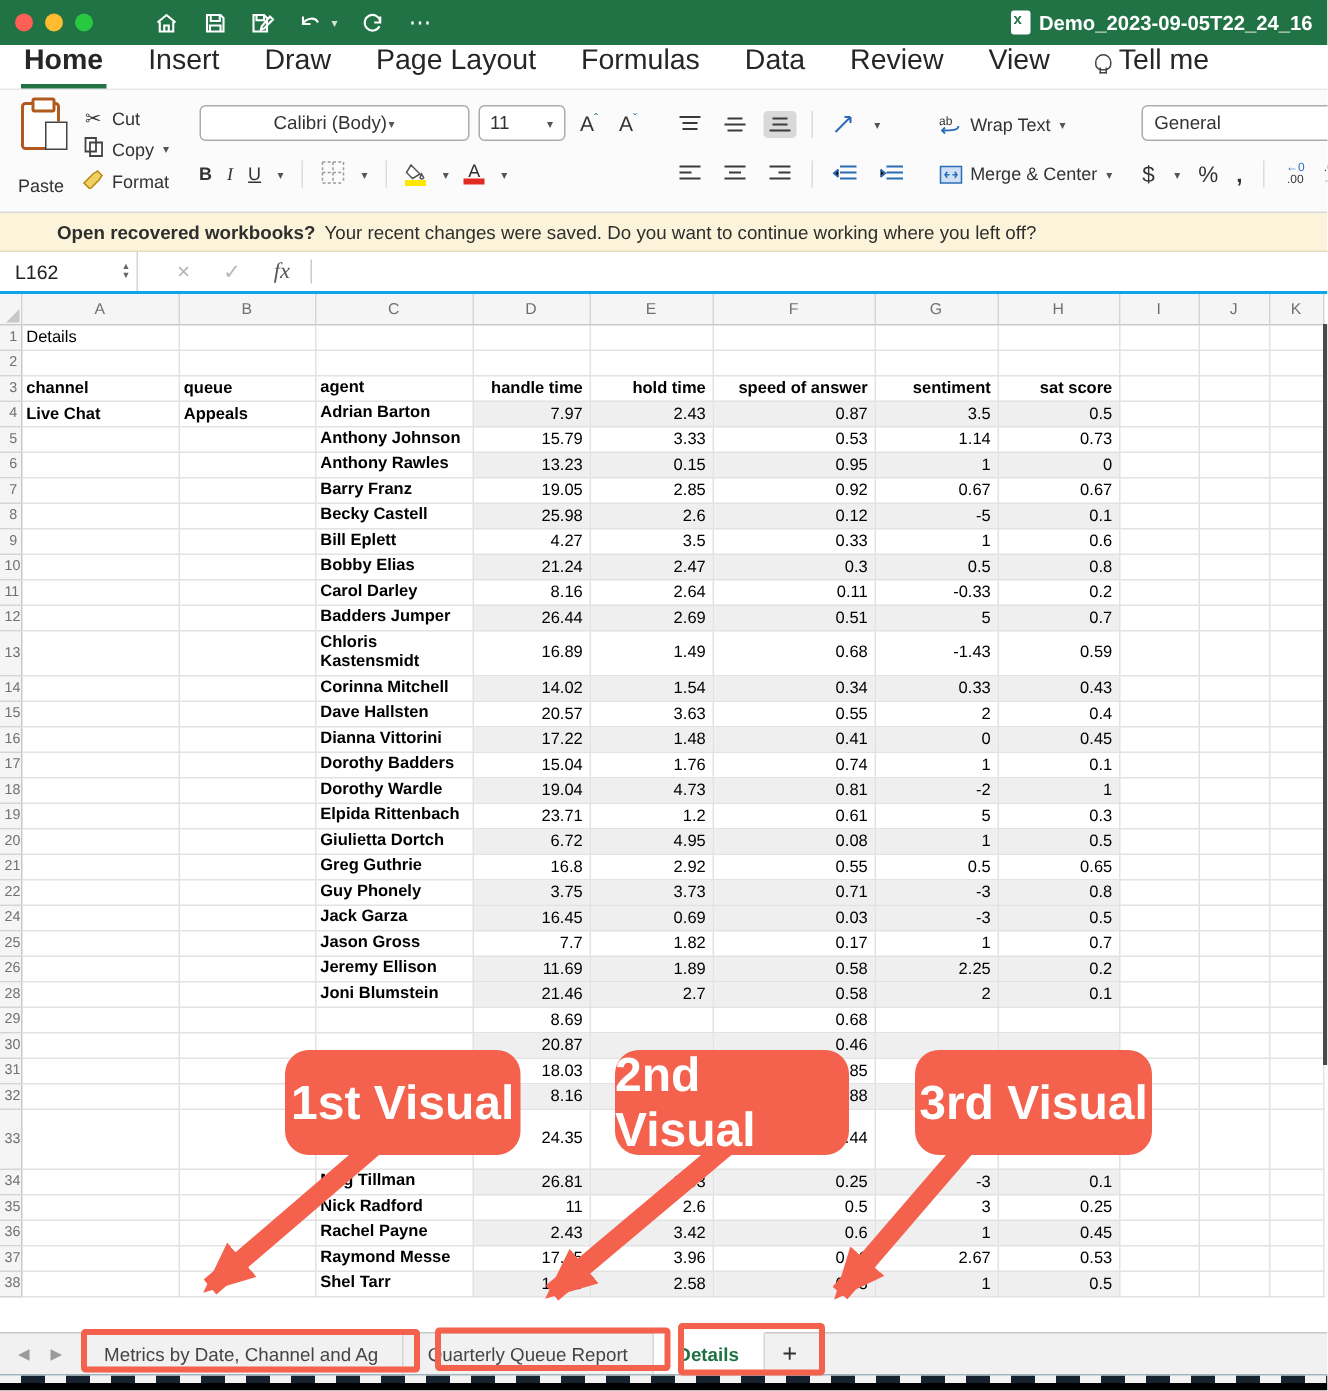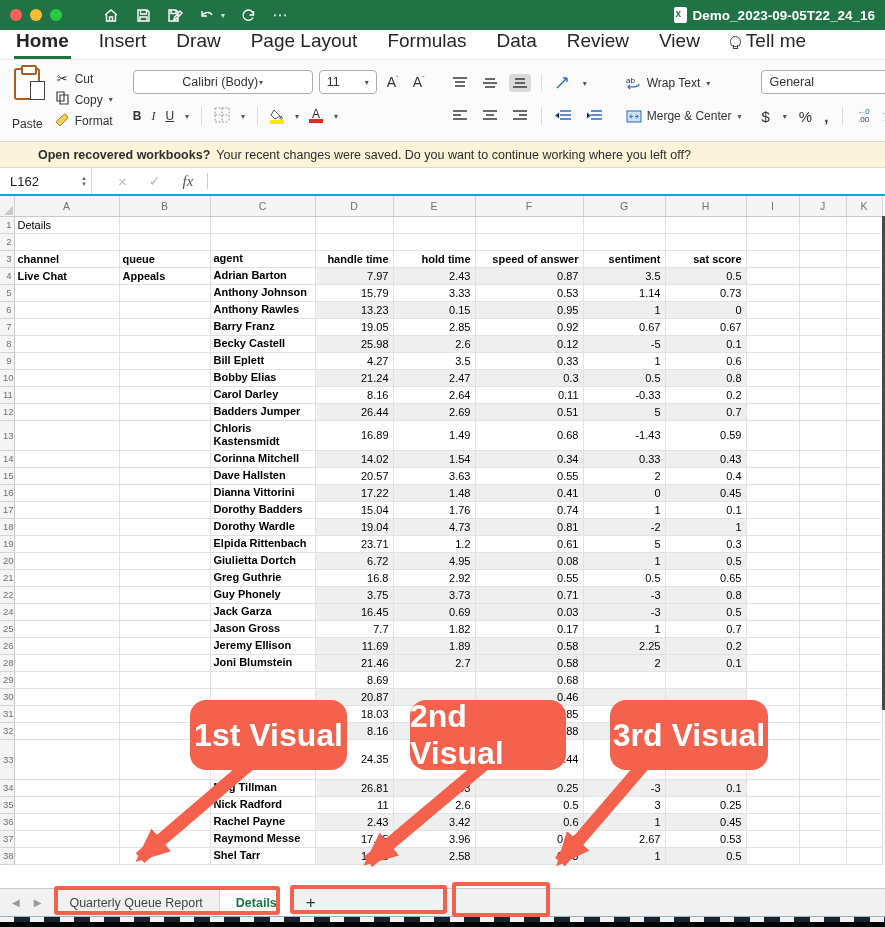--- a/index.html
+++ b/index.html
@@ -882,20 +882,21 @@
     </table>
     <div class="vscroll"></div>
   </div>
 
   <div class="sheettabs">
     <div class="tabnav">
       <span>◀</span>
       <span>▶</span>
     </div>
     <div style="display:flex;">
+        <div class="stab">Metrics by Date, Channel and Ag</div>
         <div class="stab">Quarterly Queue Report</div>
         <div class="stab active">Details</div>
       </div>
     <div class="addtab">
         <span>+</span>
       </div>
   </div>
   <div class="scrollstrip"></div>
   <div class="blackbar"></div>
 

